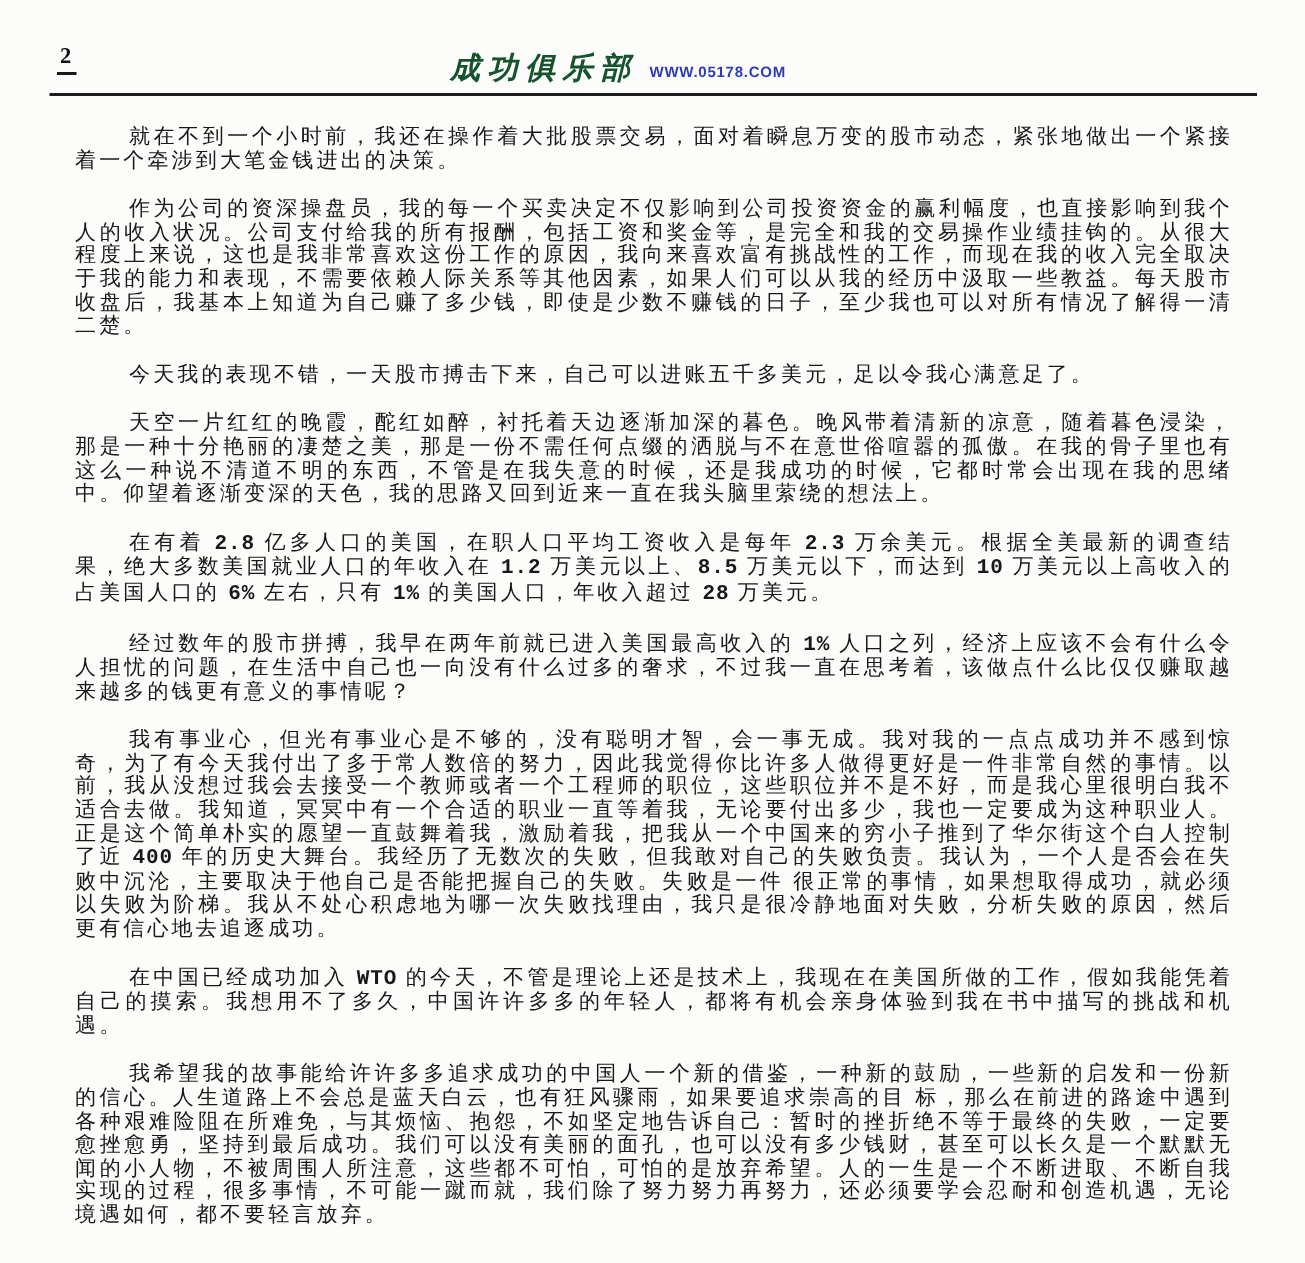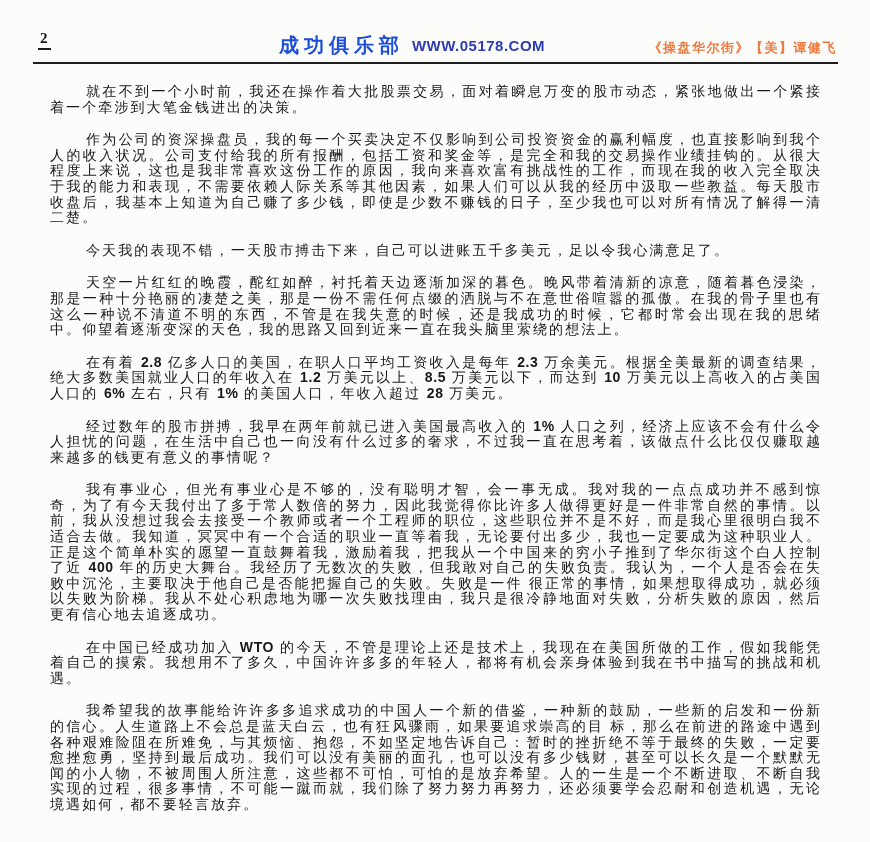--- a/index.html
+++ b/index.html
@@ -22,27 +22,27 @@
     border-bottom: 2px solid #1a1a1a;
     padding: 0 3px 1px 2px;
   }
   .logo {
     position: absolute; left: 0; right: 0; top: 32px;
     text-align: center; white-space: nowrap;
     transform: translateX(-23px);
   }
   .site-name {
     font-family: "Liberation Serif", "DejaVu Serif", serif;
-    font-weight: 700;
+    font-style: italic; font-weight: 700;
     font-size: 20px; letter-spacing: 5px;
-    color: #1d4ed8;
+    color: #14532d;
   }
   .site-url {
     font-family: "Liberation Sans", "DejaVu Sans", sans-serif;
-    font-weight: 700; font-size: 15px;
+    font-weight: 700; font-size: 10px;
     letter-spacing: 0.5px;
     color: #2d3bb5;
     margin-left: 8px;
     vertical-align: 1px;
   }
   .booktitle {
     position: absolute; right: 33px; top: 39px;
     font-family: "Liberation Sans", "DejaVu Sans", sans-serif;
     font-weight: 700; font-size: 13px;
     letter-spacing: 1.5px;
@@ -64,36 +64,35 @@
     color: #181818;
     text-align: justify;
   }
   .content p {
     margin: 17px;
     text-indent: 36px;
     text-align: justify;
   }
   .num {
     font-weight: 700;
-    font-family: Liberation Sans, sans-serif;
+    font-family: Liberation Mono, monospace;
     letter-spacing: 0.6px;
   }
 </style>
 </head>
 <body>
 
 <div class="page">
 
   <span class="pagenum">2</span>
 
   <div class="logo">
     <span class="site-name">成功俱乐部</span><span class="site-url">WWW.05178.COM</span>
   </div>
 
-  <span class="booktitle">《操盘华尔街》【美】谭健飞</span>
 
   <div class="rule"></div>
 
   <div class="content">
       <p><span>就在不到一个小时前，我还在操作着大批股票交易，面对着瞬息万变的股市动态，紧张地做出一个紧接着一个牵涉到大笔金钱进出的决策。</span></p>
       <p><span>作为公司的资深操盘员，我的每一个买卖决定不仅影响到公司投资资金的赢利幅度，也直接影响到我个人的收入状况。公司支付给我的所有报酬，包括工资和奖金等，是完全和我的交易操作业绩挂钩的。从很大程度上来说，这也是我非常喜欢这份工作的原因，我向来喜欢富有挑战性的工作，而现在我的收入完全取决于我的能力和表现，不需要依赖人际关系等其他因素，如果人们可以从我的经历中汲取一些教益。每天股市收盘后，我基本上知道为自己赚了多少钱，即使是少数不赚钱的日子，至少我也可以对所有情况了解得一清二楚。</span></p>
       <p><span>今天我的表现不错，一天股市搏击下来，自己可以进账五千多美元，足以令我心满意足了。</span></p>
       <p><span>天空一片红红的晚霞，酡红如醉，衬托着天边逐渐加深的暮色。晚风带着清新的凉意，随着暮色浸染，那是一种十分艳丽的凄楚之美，那是一份不需任何点缀的洒脱与不在意世俗喧嚣的孤傲。在我的骨子里也有这么一种说不清道不明的东西，不管是在我失意的时候，还是我成功的时候，它都时常会出现在我的思绪中。仰望着逐渐变深的天色，我的思路又回到近来一直在我头脑里萦绕的想法上。</span></p>
       <p><span>在有着 </span><span class="num">2.8</span><span> 亿多人口的美国，在职人口平均工资收入是每年 </span><span class="num">2.3</span><span> 万余美元。根据全美最新的调查结果，绝大多数美国就业人口的年收入在 </span><span class="num">1.2</span><span> 万美元以上、</span><span class="num">8.5</span><span> 万美元以下，而达到 </span><span class="num">10</span><span> 万美元以上高收入的占美国人口的 </span><span class="num">6%</span><span> 左右，只有 </span><span class="num">1%</span><span> 的美国人口，年收入超过 </span><span class="num">28</span><span> 万美元。</span></p>
       <p><span>经过数年的股市拼搏，我早在两年前就已进入美国最高收入的 </span><span class="num">1%</span><span> 人口之列，经济上应该不会有什么令人担忧的问题，在生活中自己也一向没有什么过多的奢求，不过我一直在思考着，该做点什么比仅仅赚取越来越多的钱更有意义的事情呢？</span></p>

